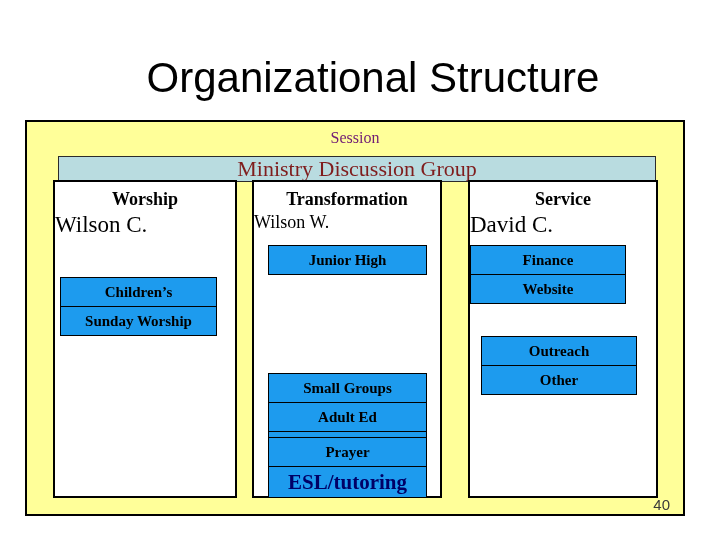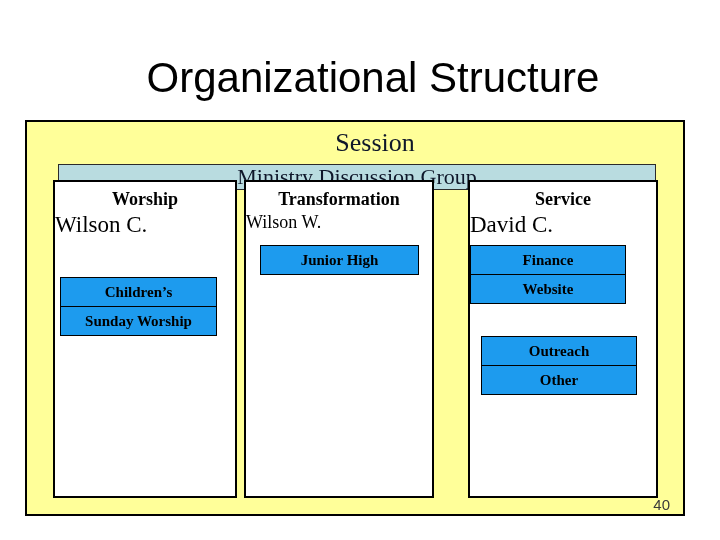--- a/index.html
+++ b/index.html
@@ -11,33 +11,33 @@
     position:absolute; top:44px; left:0; width:100%; margin:13px;
     text-align:center; font-family:"Liberation Sans", sans-serif;
     font-weight:400; font-size:42px; line-height:1; color:#000000;
   }
   .panel {
     position:absolute; left:25px; top:120px; width:660px; height:396px;
     background:#FFFF99; border:2px solid #000; box-sizing:border-box;
   }
   .session {
     position:absolute; top:7px; left:0; width:100%; text-align:center;
-    font-size:26px; line-height:1.1; color:#0f172a;padding-left:20px;
+    font-size:16px; line-height:1.1; color:#701a75;
   }
   .ministry-bar {
     position:absolute; left:31px; top:34px; width:598px; height:26px;
     background:#B9DCE0; border:1px solid #2b2b2b; box-sizing:border-box;
-    text-align:center; font-size:22px; line-height:24px; color:#0f172a;margin-top:8px;
+    text-align:center; font-size:22px; line-height:24px; color:#7f1d1d;
   }
   .column {
     position:absolute; top:58px; height:318px; background:#ffffff;
     border:2px solid #000; box-sizing:border-box;
   }
   .col-0 { left:26px;  width:184px; }
-  .col-1 { left:217px; width:190px; }
+  .col-1 { left:225px; width:190px; }
   .col-2 { left:441px; width:190px; }
   .col-title {
     margin-top:7px; text-align:center; font-weight:bold; font-size:18px; line-height:1.2;
   }
   .col-leader { text-align:left; font-size:23px; line-height:1.25; }
   .col-1 .col-leader { font-size:18px; }
   .group { position:absolute; }
   .g-0-0 { left:5px;  top:95px;  width:157px; }
   .g-0-1 { left:5px;  top:185px; width:158px; }
   .g-1-0 { left:14px; top:63px;  width:159px;border-radius:10px; }
@@ -80,20 +80,27 @@
         <div class="bluebox">Sunday Worship</div>
       </div>
     </div>
 
     <div class="column col-1">
       <div class="col-title">Transformation</div>
       <div class="col-leader">Wilson W.</div>
       <div class="group g-1-0">
         <div class="bluebox">Junior High</div>
       </div>
+      <div class="group g-1-1">
+        <div class="bluebox">Small Groups</div>
+        <div class="bluebox">Adult Ed</div>
+        <div class="boxspacer"></div>
+        <div class="bluebox">Prayer</div>
+        <div class="bluebox emphasis">ESL/tutoring</div>
+      </div>
     </div>
 
     <div class="column col-2">
       <div class="col-title">Service</div>
       <div class="col-leader">David C.</div>
       <div class="group g-2-0">
         <div class="bluebox">Finance</div>
         <div class="bluebox">Website</div>
       </div>
       <div class="group g-2-1">

